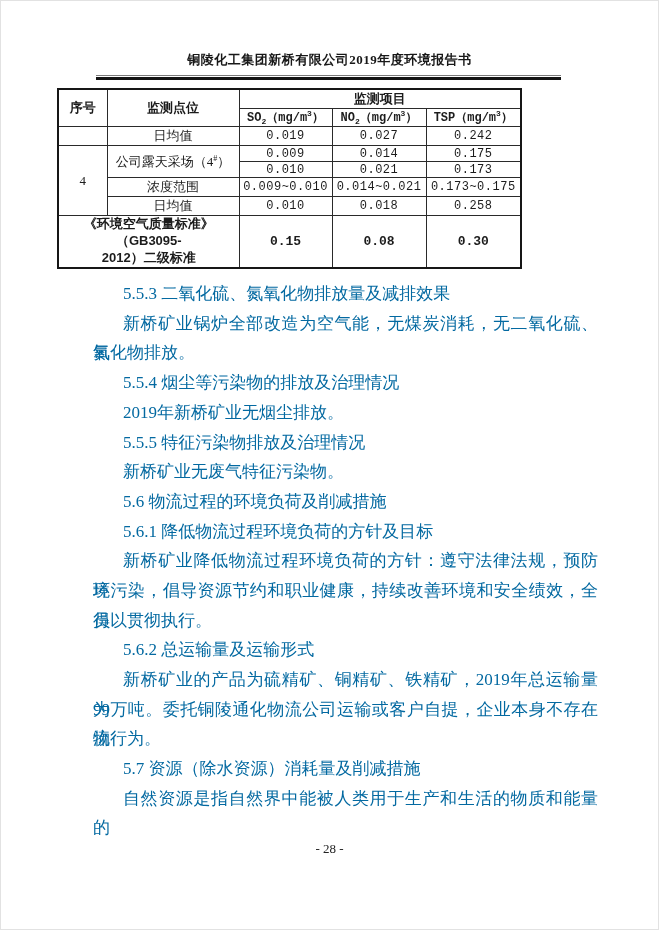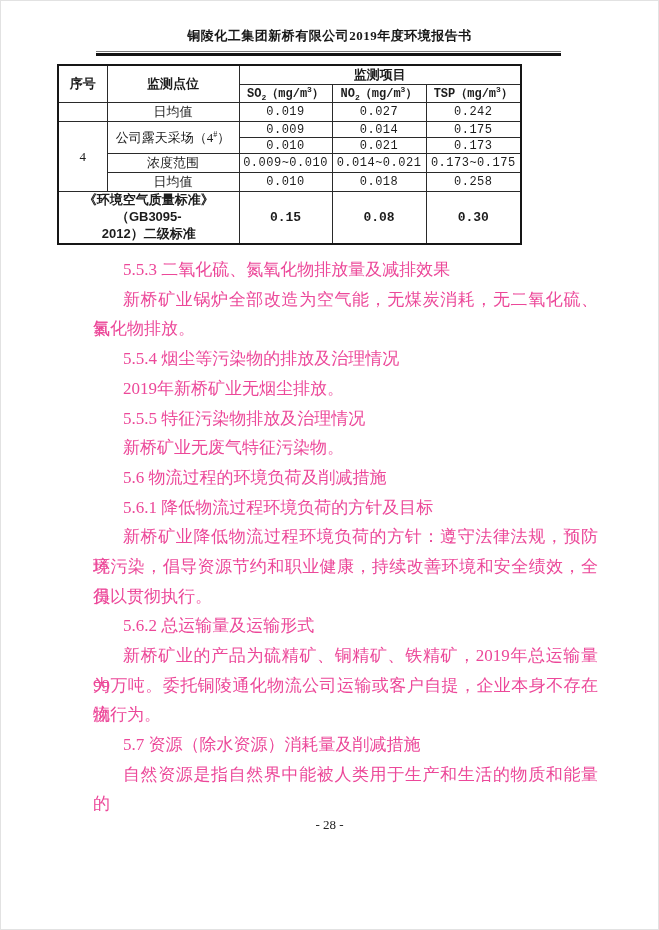--- a/index.html
+++ b/index.html
@@ -2,21 +2,21 @@
 <html><head>
 <meta charset="utf-8">
 <style>
   html,body{margin:0;padding:0;background:#ffffff;}
   .page{
     position:relative;width:659px;height:930px;background:#ffffff;
     box-sizing:border-box;border:1px solid #e2e2e2;overflow:hidden;
     color:#1c1c1c;
   }
   .title{
-    padding-top:26px;text-align:center;
+    padding-top:50px;text-align:center;
     font-family:"Liberation Serif",serif;font-weight:bold;font-size:13px;
     letter-spacing:0.5px;color:#181818;
   }
   .rule{margin:6px 0 0 95px;width:465px;}
   .rule .thin{height:1px;background:#7a7a7a;margin-bottom:1px;}
   .rule .thick{height:3px;background:#131313;}
   .tablewrap{margin:8px 0 0 56px;}
   table.mon{
     border-collapse:collapse;table-layout:fixed;width:463px;
     border:2px solid #161616;
@@ -28,21 +28,21 @@
   .h-cn{font-family:"Liberation Sans",sans-serif;font-weight:bold;font-size:13px;}
   .lbl{font-family:"Liberation Serif",serif;font-size:13px;}
   .val{font-family:"Liberation Mono",monospace;font-size:12px;letter-spacing:0.5px;}
   .subhead{font-family:"Liberation Mono",monospace;font-weight:bold;font-size:12px;}
   .stdlbl{font-family:"Liberation Sans",sans-serif;font-weight:bold;font-size:13px;line-height:1.3;}
   .stdval{font-family:"Liberation Mono",monospace;font-weight:bold;font-size:13px;}
   sub{font-size:8px;}
   sup{font-size:8px;}
   .bodytext{
     margin:10px 0 0 92px;width:505px;
-    font-family:"Liberation Serif",serif;font-size:17px;color:#ec4899;
+    font-family:"Liberation Serif",serif;font-size:17px;color:#0369a1;
   }
   .line{height:29.7px;line-height:29.7px;white-space:normal;}
   .i{text-indent:30px;}
   .j{text-align:justify;text-align-last:justify;}
   .footer{
     margin-top:28px;text-align:center;
     font-family:"Liberation Serif",serif;font-size:13px;color:#222;
   }
 </style>
 </head>

